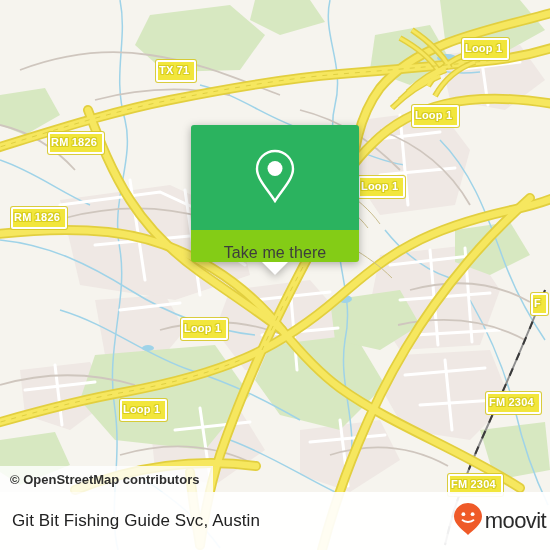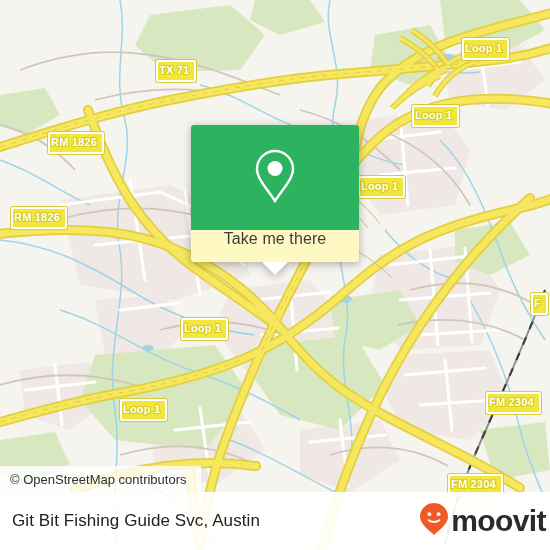--- a/index.html
+++ b/index.html
@@ -61,24 +61,24 @@
     height: 105px;
     background: #2bb35f;
     border-radius: 3px 3px 0 0;
     display: flex;
     align-items: center;
     justify-content: center;
   }
   #popup-footer {
     position: relative;
     height: 32px;
-    background: #fef9c3;
+    background: #84cc16;
     border-radius: 0 0 3px 3px;
     display: flex;
-    align-items: flex-start;
+    align-items: flex-end;
     justify-content: center;
   }
   #popup-footer-label {
     font-size: 16px;
     color: #3d3d3d;
     letter-spacing: 0.1px;
   }
   #popup-tail {
     position: absolute;
     left: 50%;
@@ -95,20 +95,21 @@
     position: absolute;
     left: 0;
     top: 466px;
     height: 26px;
     padding: 0 14px 0 10px;
     display: flex;
     align-items: center;
     background: rgba(255,255,255,0.80);
     font-size: 13px;
     color: #2f2f2f;
+    font-weight: bold;
   }
 
   
   #bottom-bar {
     position: absolute;
     left: 0;
     top: 492px;
     width: 550px;
     height: 58px;
     background: rgba(255,255,255,0.92);
@@ -122,22 +123,22 @@
     font-size: 17px;
     color: #222222;
     letter-spacing: 0.1px;
   }
   #moovit-logo {
     display: flex;
     align-items: center;
     gap: 2px;
   }
   #moovit-wordmark {
-    font-size: 30px;
-    font-weight: bold;
+    font-size: 22px;
+    font-weight: normal;
     color: #2b2b2b;
     letter-spacing: -0.6px;
     line-height: 1;
   }
 </style>
 </head>
 <body>
 
 <div id="screen">
 

